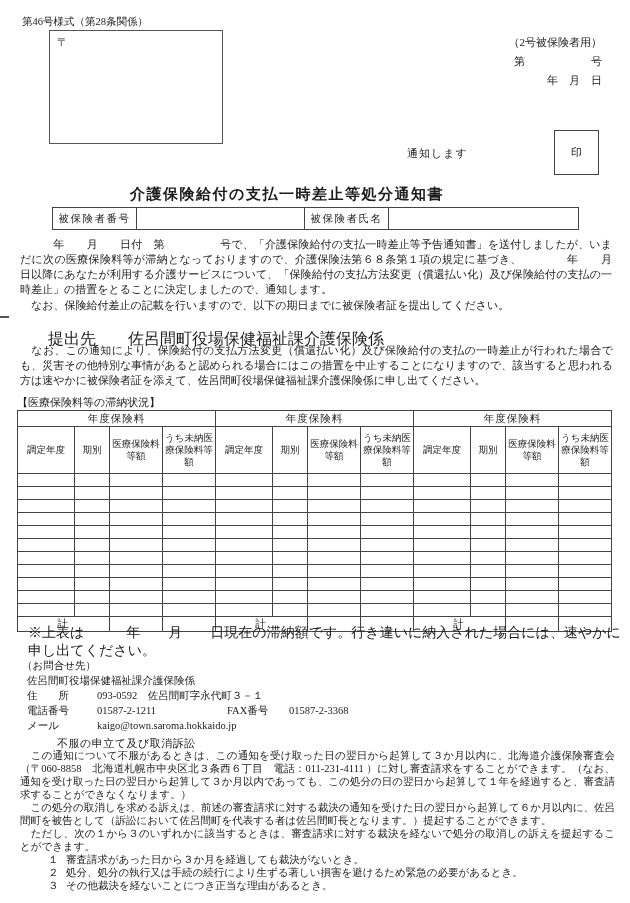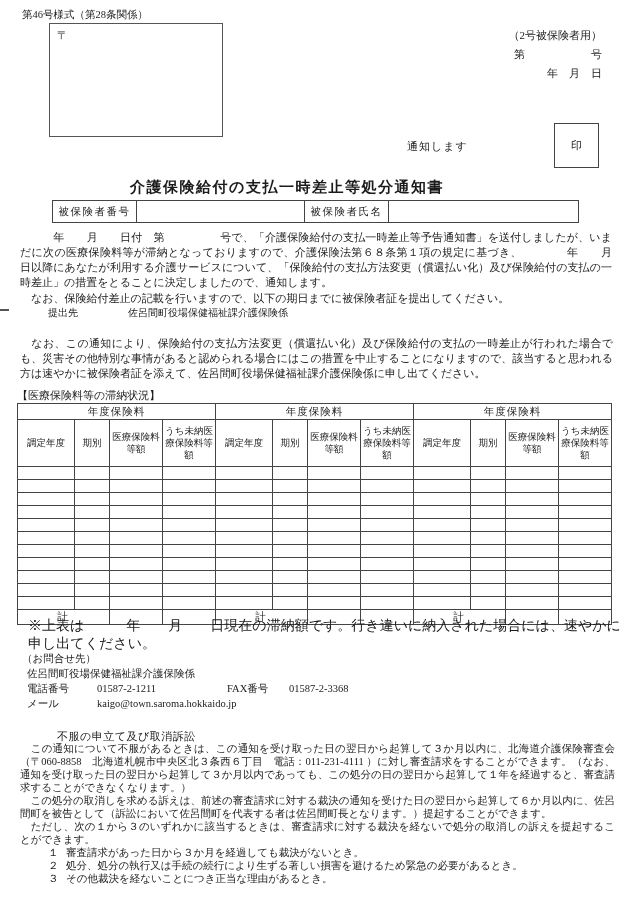--- a/index.html
+++ b/index.html
@@ -1,20 +1,20 @@
 <!DOCTYPE html>
 <html><head>
 <meta charset="utf-8">
 <style>
   html,body{margin:0;padding:0;background:#ffffff;}
   .page{
     position:relative;width:630px;height:903px;background:#ffffff;overflow:hidden;
     font-family:"Liberation Serif","DejaVu Serif",serif;color:#1b1b1b;
   }
-  .abs{position:absolute;}
+  .abs{position:absolute;margin-top:7px;}
 
   
   .form-number{left:22px;top:8px;font-size:10.5px;}
   .address-box{left:49px;top:23px;width:172px;height:112px;border:1px solid #555;}
   .address-box .postal{padding:4px 0 0 7px;font-size:11px;}
   .hdr-right{right:28px;top:26px;text-align:right;font-size:11px;line-height:19px;}
   .mayor{left:407px;top:139px;font-size:11px;letter-spacing:1px;}
   .seal-box{left:554px;top:123px;width:43px;height:43px;border:1.2px solid #444;
             display:flex;align-items:center;justify-content:center;font-size:11px;}
 
@@ -24,21 +24,21 @@
   
   table{border-collapse:collapse;table-layout:fixed;}
   .insured-table{left:52px;top:200px;}
   .insured-table td{border:1px solid #444;height:21px;padding:0 3px;}
   .insured-table .lbl{font-size:10.5px;text-align:center;letter-spacing:1.5px;}
 
   
   .para{line-height:15px;font-size:11px;text-align:justify;}
   .p1{left:20px;top:230px;width:592px;}
   .p2{left:20px;top:291px;width:592px;}
-  .submit-line{left:48px;top:306px;font-size:10px;}
+  .submit-line{left:48px;top:322px;font-size:16px;}
   .deadline-line{left:48px;top:321px;font-size:11px;}
   .inline-lbl{display:inline-block;width:80px;}
   .p3{left:20px;top:336px;width:593px;}
   .left-tick{left:0;top:309px;width:9px;height:2px;background:#555;}
 
   
   .arrears-heading{left:17px;top:388px;font-size:11px;}
   .arrears-table{left:17px;top:403px;width:594px;font-size:9.5px;}
   .arrears-table th,.arrears-table td{border:1px solid #444;font-weight:normal;padding:0;text-align:center;}
   .arrears-table .grp{height:15px;font-size:10.5px;letter-spacing:1px;}
@@ -321,20 +321,23 @@
       </tr>
     </tfoot>
   </table>
 
   <div class="abs note-line">※上表は　　　年　　月　　日現在の滞納額です。行き違いに納入された場合には、速やかに申し出てください。</div>
 
   <div class="abs contact">
     <div>（お問合せ先）</div>
     <div class="ind">佐呂間町役場保健福祉課介護保険係</div>
     <div class="ind">
+      <span class="c-lbl">住　　所</span><span>093-0592　佐呂間町字永代町３－１</span>
+    </div>
+    <div class="ind">
       <span class="c-lbl">電話番号</span><span class="c-tel">01587-2-1211</span><span class="c-fax-lbl">FAX番号</span><span>01587-2-3368</span>
     </div>
     <div class="ind">
       <span class="c-lbl">メール</span><span>kaigo@town.saroma.hokkaido.jp</span>
     </div>
   </div>
 
   <div class="abs appeal-heading">不服の申立て及び取消訴訟</div>
 
   <div class="abs appeal">

